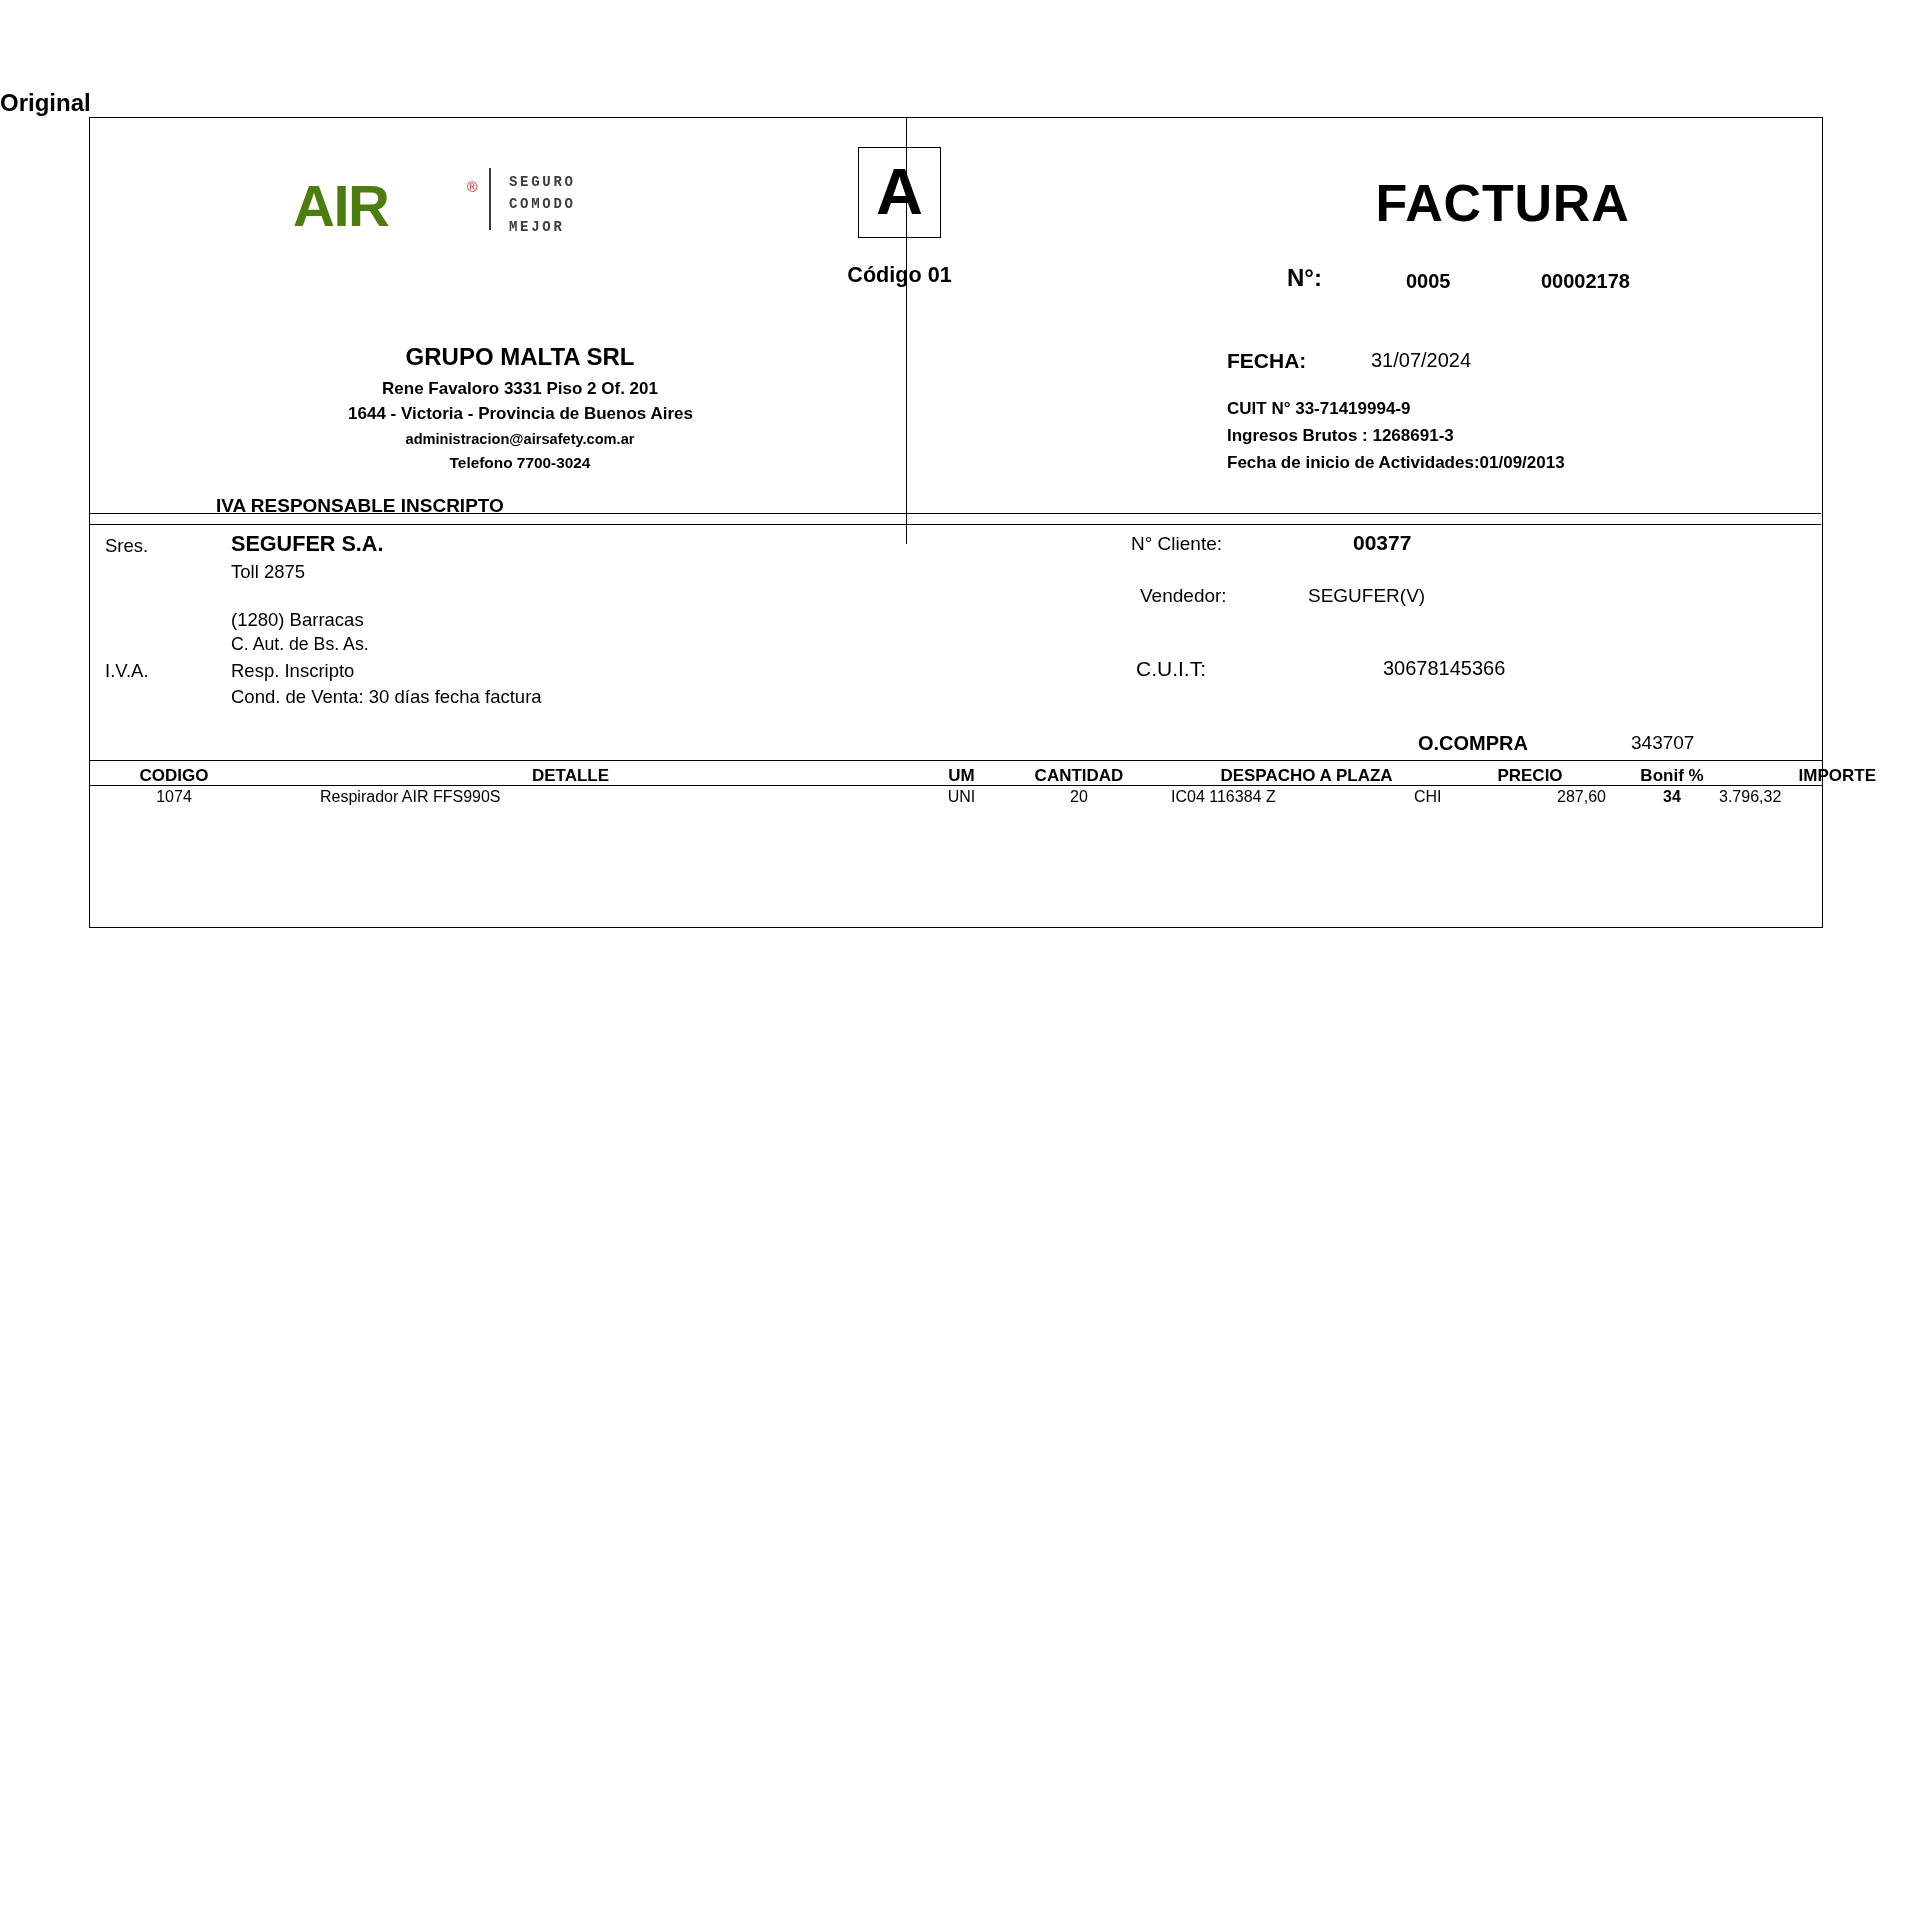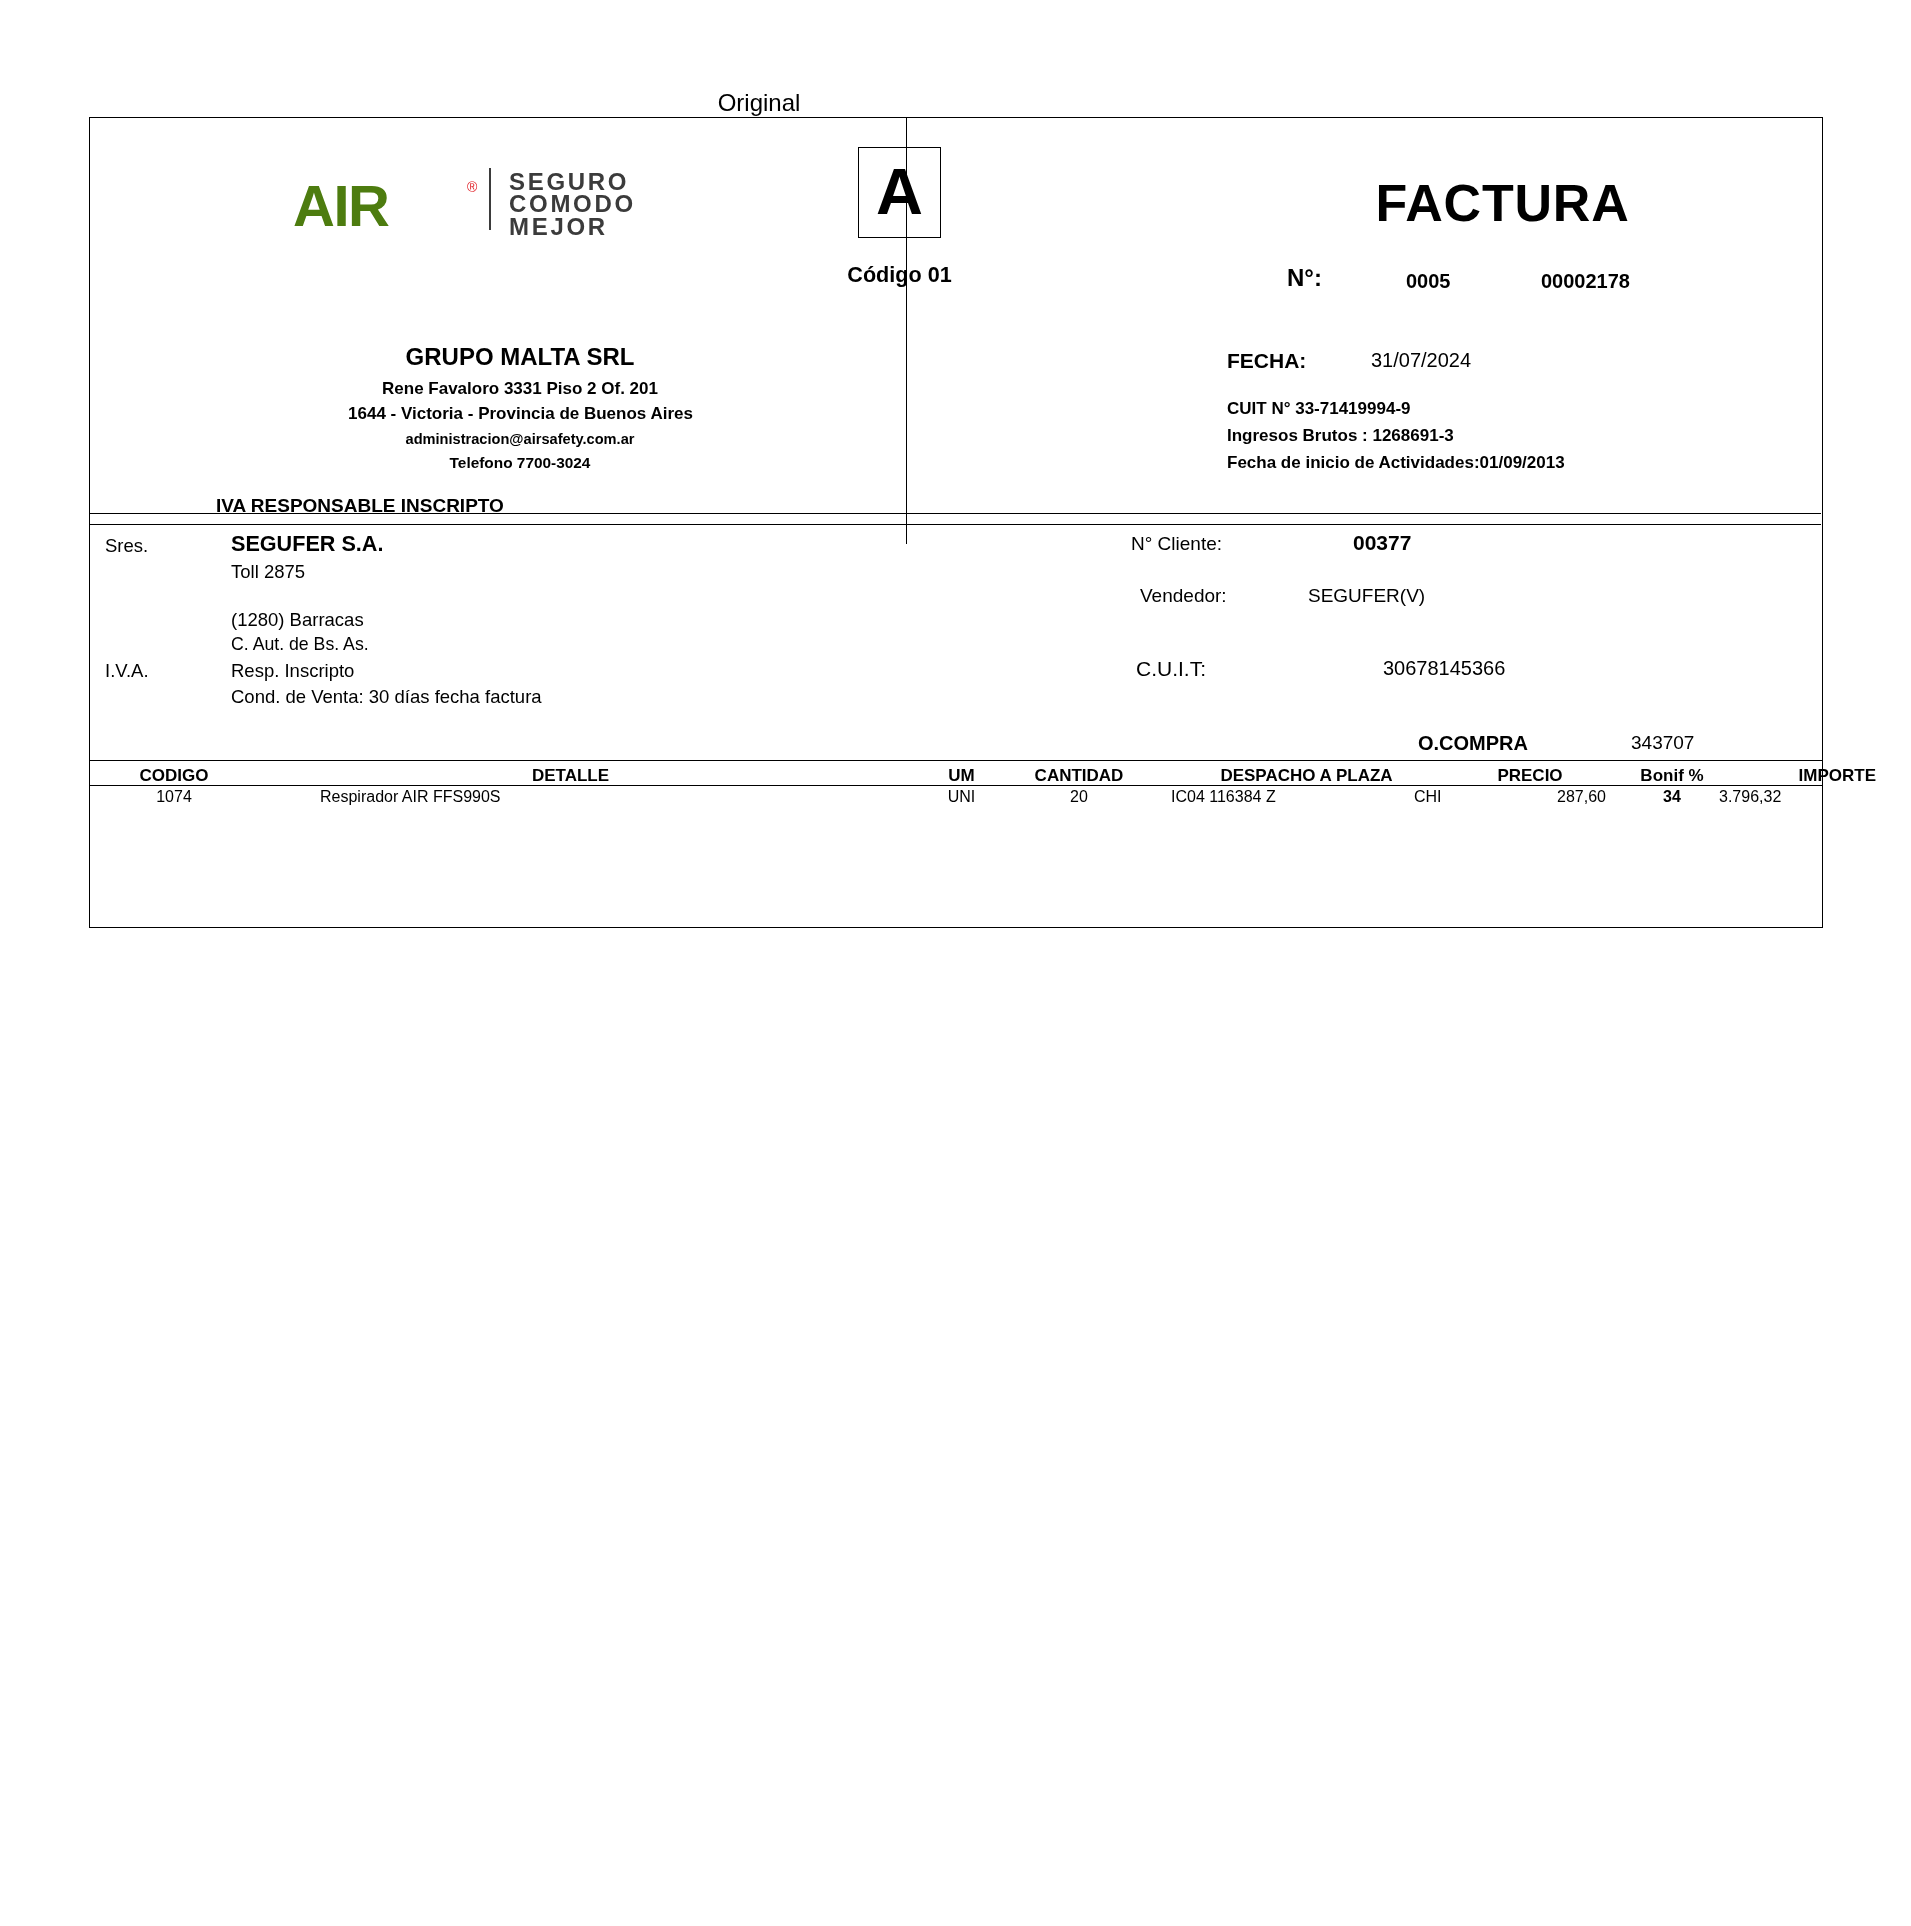--- a/index.html
+++ b/index.html
@@ -19,23 +19,22 @@
     left: 0; top: 0;
     width: 1911px;
     height: 2703px;
   }
 
   
   .original-label {
     position: absolute;
     left: 0; top: 89px;
     width: 1518px;
-    text-align: center;
     font-size: 24px;
-    font-weight: normal;
+    font-weight: bold;
   }
 
   
   .invoice-box {
     position: absolute;
     left: 89px;
     top: 117px;
     width: 1734px;
     height: 811px;
     border: 1.2px solid #000;
@@ -86,25 +85,26 @@
   }
   .logo-bar {
     position: absolute;
     left: 196px; top: 3.9px;
     width: 1.9px; height: 62px;
     background: #3b3b3b;
   }
   .logo-words {
     position: absolute;
     left: 216px; top: 7px;
-    font-size: 24px;
+    font-size: 14px;
     font-weight: bold;
     color: #3b3b3b;
     letter-spacing: 2.7px;
     line-height: 22.3px;
+    font-family: Liberation Mono, monospace;
   }
 
   
   .a-box {
     position: absolute;
     left: 858px;
     top: 147px;
     width: 83px;
     height: 91px;
     border: 1.5px solid #000;

